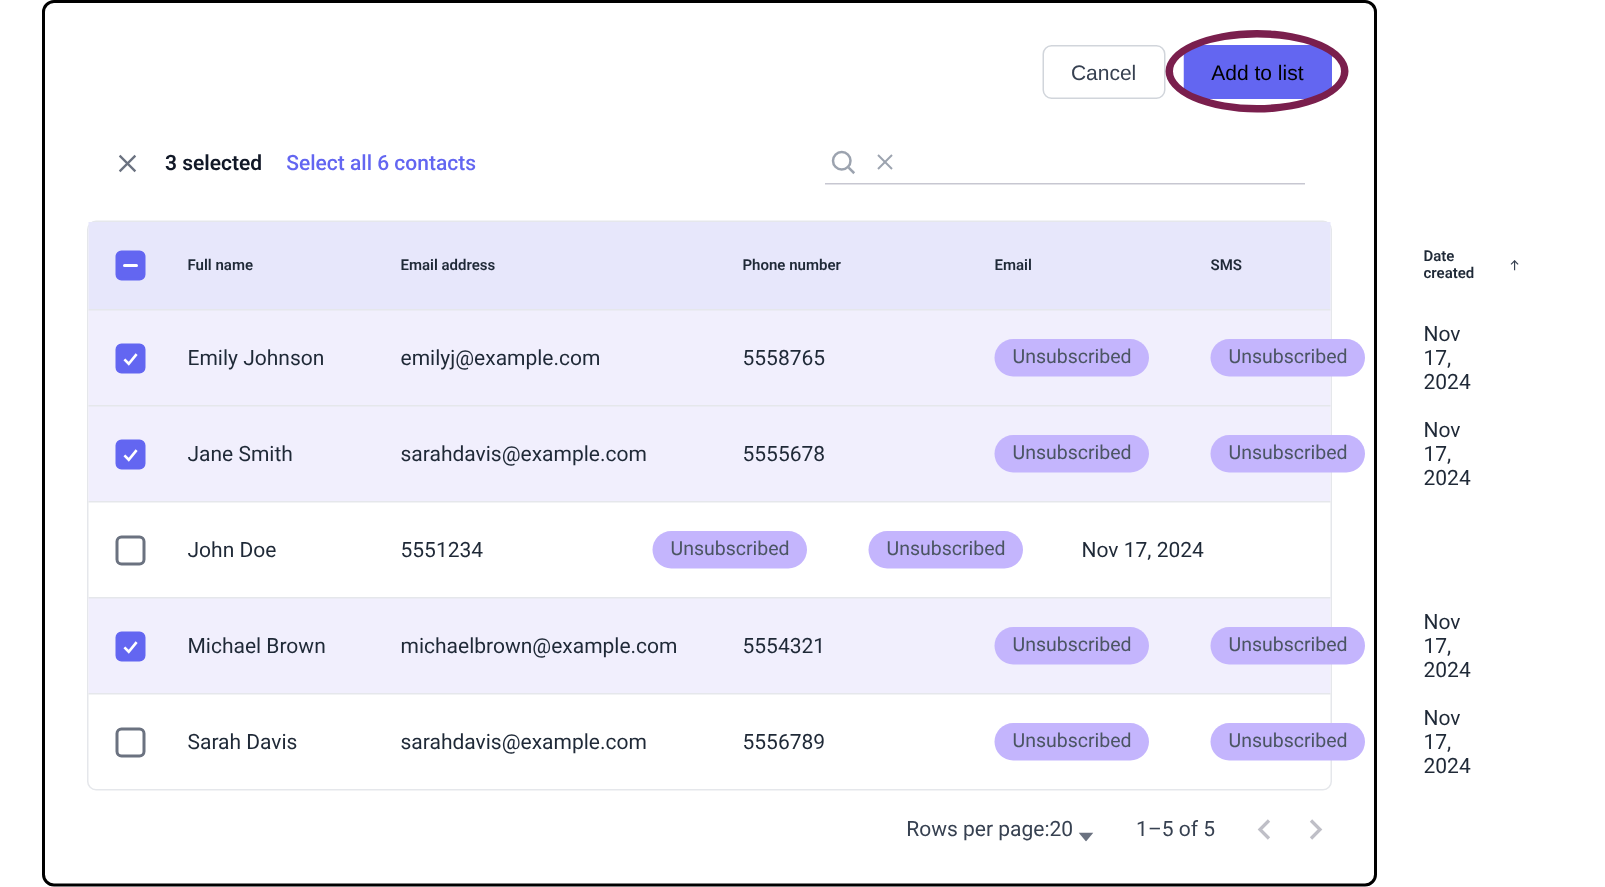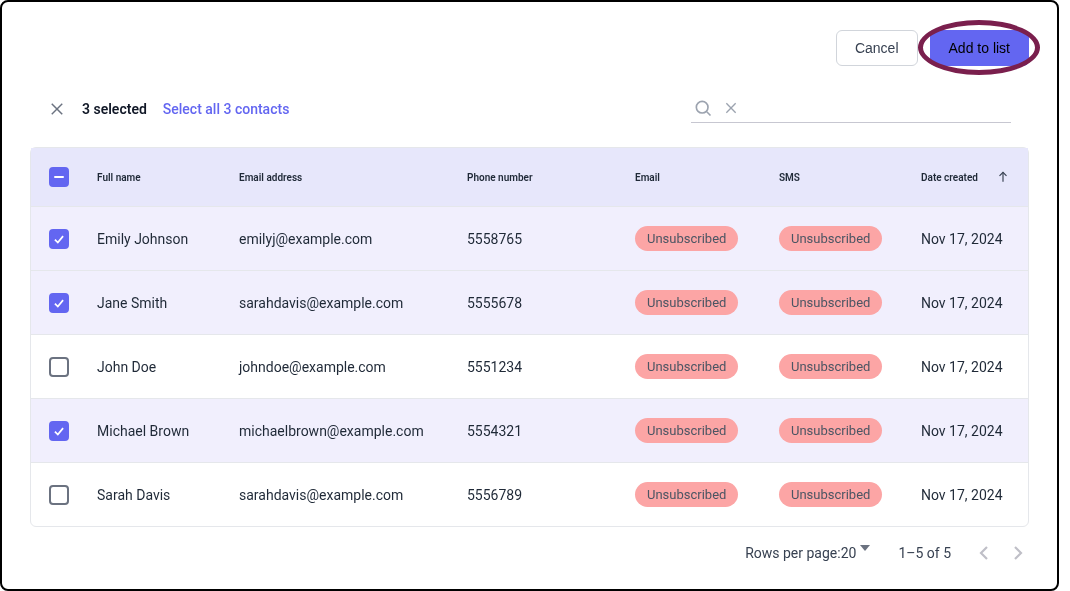--- a/index.html
+++ b/index.html
@@ -3,26 +3,27 @@
   <meta charset="utf-8">
   <style>
     * { box-sizing: border-box; margin: 0; padding: 0; }
     body {
       font-family: -apple-system, BlinkMacSystemFont, "Segoe UI", Roboto, sans-serif;
       background: #fff;
       color: #1f2937;
       font-size: 14px;
     }
     .container {
-      width: 1059px;
+      width: 890px;
       height: 591px;
       border: 2px solid #000;
       border-radius: 8px;
       padding: 28px 28px 14px 28px;
       position: relative;
+      margin-left: 28px;
     }
     .top-actions {
       display: flex;
       justify-content: flex-end;
       gap: 12px;
       margin-bottom: 20px;
       position: relative;
     }
     .btn {
       padding: 9px 18px;
@@ -152,21 +153,21 @@
     .checkbox.checked, .checkbox.indeterminate {
       background: #6366f1;
       border-color: #6366f1;
     }
     .checkbox svg { stroke: #fff; stroke-width: 3; fill:none; }
     .checkbox.indeterminate .dash {
       width: 10px; height: 2.5px; background: #fff; border-radius:1px;
     }
     .badge {
       display: inline-block;
-      background: #fca5a5;
+      background: #c4b5fd;
       color: #4b5563;
       padding: 5px 12px;
       border-radius: 14px;
       font-size: 13px;
       text-align: right;
     }
     .sort-arrow {
       width: 14px; height:14px; stroke:#374151; stroke-width:2; fill:none;
     }
     .pagination {
@@ -175,21 +176,21 @@
       align-items: center;
       gap: 28px;
       padding: 18px 6px 4px 0;
       color: #374151;
       font-size: 14px;
     }
     .rows-per {
       display: flex; align-items:center; 
     }
     .page-size {
-      display: flex; align-items:flex-start; gap:4px; cursor:pointer;
+      display: flex; align-items:flex-end; gap:4px; cursor:pointer;
     }
     .caret-down {
       width: 10px; height: 6px;
     }
     .pager-arrows { display:flex; gap: 24px; }
     .pager-arrows svg {
       width: 10px; height: 14px;
       stroke: #bfbfc7; stroke-width: 2.2; fill:none; cursor:pointer;
     }
   </style>
@@ -203,21 +204,21 @@
     <button class="btn btn-primary">Add to list</button>
     <div class="highlight-oval"></div>
   </div>
 
   <div class="selection-bar">
     <svg class="close-x" viewBox="0 0 24 24">
         <line x1="5" y1="5" x2="19" y2="19"></line>
         <line x1="19" y1="5" x2="5" y2="19"></line>
       </svg>
     <span class="selected-text">3 selected</span>
-    <span class="select-all-link">Select all 3 contacts</span>
+    <span class="select-all-link">Select all 6 contacts</span>
 
     <div class="search-wrap">
       <svg class="search-icon" viewBox="0 0 24 24">
           <circle cx="11" cy="11" r="7"></circle>
           <line x1="21" y1="21" x2="16.5" y2="16.5"></line>
         </svg>
       <svg class="clear-icon" viewBox="0 0 24 24">
           <line x1="5" y1="5" x2="19" y2="19"></line>
           <line x1="19" y1="5" x2="5" y2="19"></line>
         </svg>
@@ -274,21 +275,20 @@
           <div class="col-phone">5555678</div>
           <div class="col-emailstatus"><span class="badge">Unsubscribed</span></div>
           <div class="col-sms"><span class="badge">Unsubscribed</span></div>
           <div class="col-date">Nov 17, 2024</div>
         </div>
         <div class="trow">
           <div class="col-check">
             <div class="checkbox"></div>
           </div>
           <div class="col-name">John Doe</div>
-          <div class="col-email">johndoe@example.com</div>
           <div class="col-phone">5551234</div>
           <div class="col-emailstatus"><span class="badge">Unsubscribed</span></div>
           <div class="col-sms"><span class="badge">Unsubscribed</span></div>
           <div class="col-date">Nov 17, 2024</div>
         </div>
         <div class="trow selected">
           <div class="col-check">
             <div class="checkbox checked">
               <svg viewBox="0 0 24 24" width="14" height="14">
                 <polyline points="5,13 10,18 19,7"></polyline>

